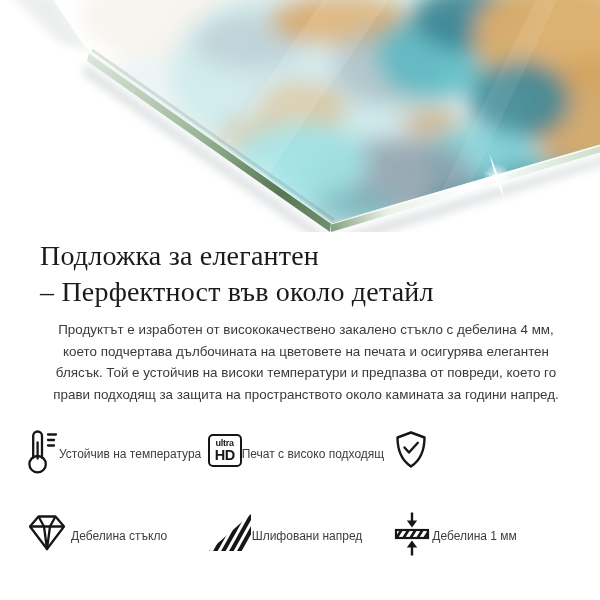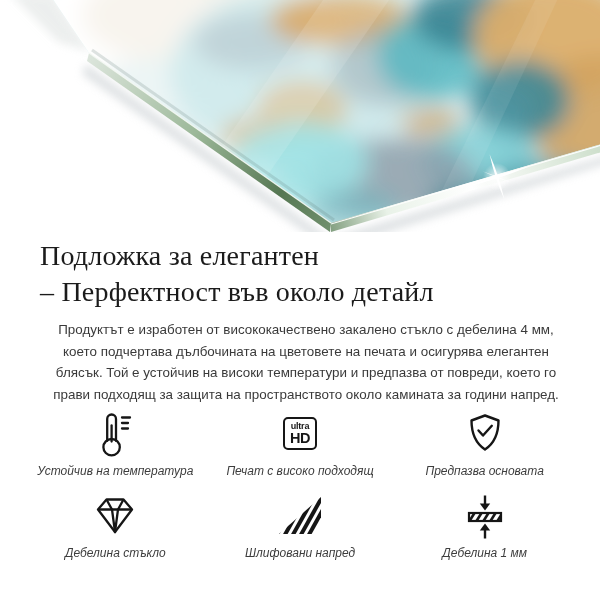--- a/index.html
+++ b/index.html
@@ -36,30 +36,29 @@
   }
 
   
   .features {
     display:grid;
     grid-template-columns:1fr 1fr 1fr;
     margin:0 -17px;
   }
   .feat-cell {
     height:81px;
-    display:flex; flex-direction:column; align-items:center; justify-content:flex-start;
+    display:flex; flex-direction:row; align-items:center; justify-content:flex-start;
     padding-top:1px;
   }
   .icon-wrap { height:47px; display:flex; align-items:center; justify-content:center; }
   .feat-label {
     margin-top:7px;
     font-size:12px;
     color:#3d3d3d;
     white-space:nowrap;
-    font-style:italic;
   }
   .hd-box {
     width:30px; height:29px;
     border:2.6px solid #161616;
     border-radius:5px;
     display:flex; flex-direction:column; align-items:center; justify-content:center;
     color:#161616;
   }
   .hd-top  { font-size:9px;  font-weight:bold; line-height:9px;  letter-spacing:-0.2px; }
   .hd-bot  { font-size:14.5px; font-weight:bold; line-height:14px; letter-spacing:-0.5px; }
@@ -183,21 +182,20 @@
         <div class="feat-label">Печат с високо подходящ</div>
       </div>
 
       <div class="feat-cell">
         <div class="icon-wrap">
           <svg width="38" height="42" viewBox="0 0 38 42" fill="none" stroke="#161616" stroke-width="2.4" stroke-linecap="round" stroke-linejoin="round">
             <path d="M19 2.5 L32.5 7.5 C32.5 19.5 29.5 29.5 19 36.5 C8.5 29.5 5.5 19.5 5.5 7.5 Z"></path>
             <path d="M12.5 17.5 L17 22.5 L25.8 12.8"></path>
           </svg>
         </div>
-        <div class="feat-label">Предпазва основата</div>
       </div>
 
       <div class="feat-cell">
         <div class="icon-wrap">
           <svg width="48" height="42" viewBox="0 0 48 42" fill="none" stroke="#161616" stroke-width="2.3" stroke-linejoin="round">
             <path d="M7 14.5 L15.5 4.5 H32.5 L41 14.5 L24 37 Z"></path>
             <line x1="7" y1="14.5" x2="41" y2="14.5"></line>
             <path d="M15.5 4.5 L21 14.5 L24 37 L27 14.5 L32.5 4.5"></path>
           </svg>
         </div>

